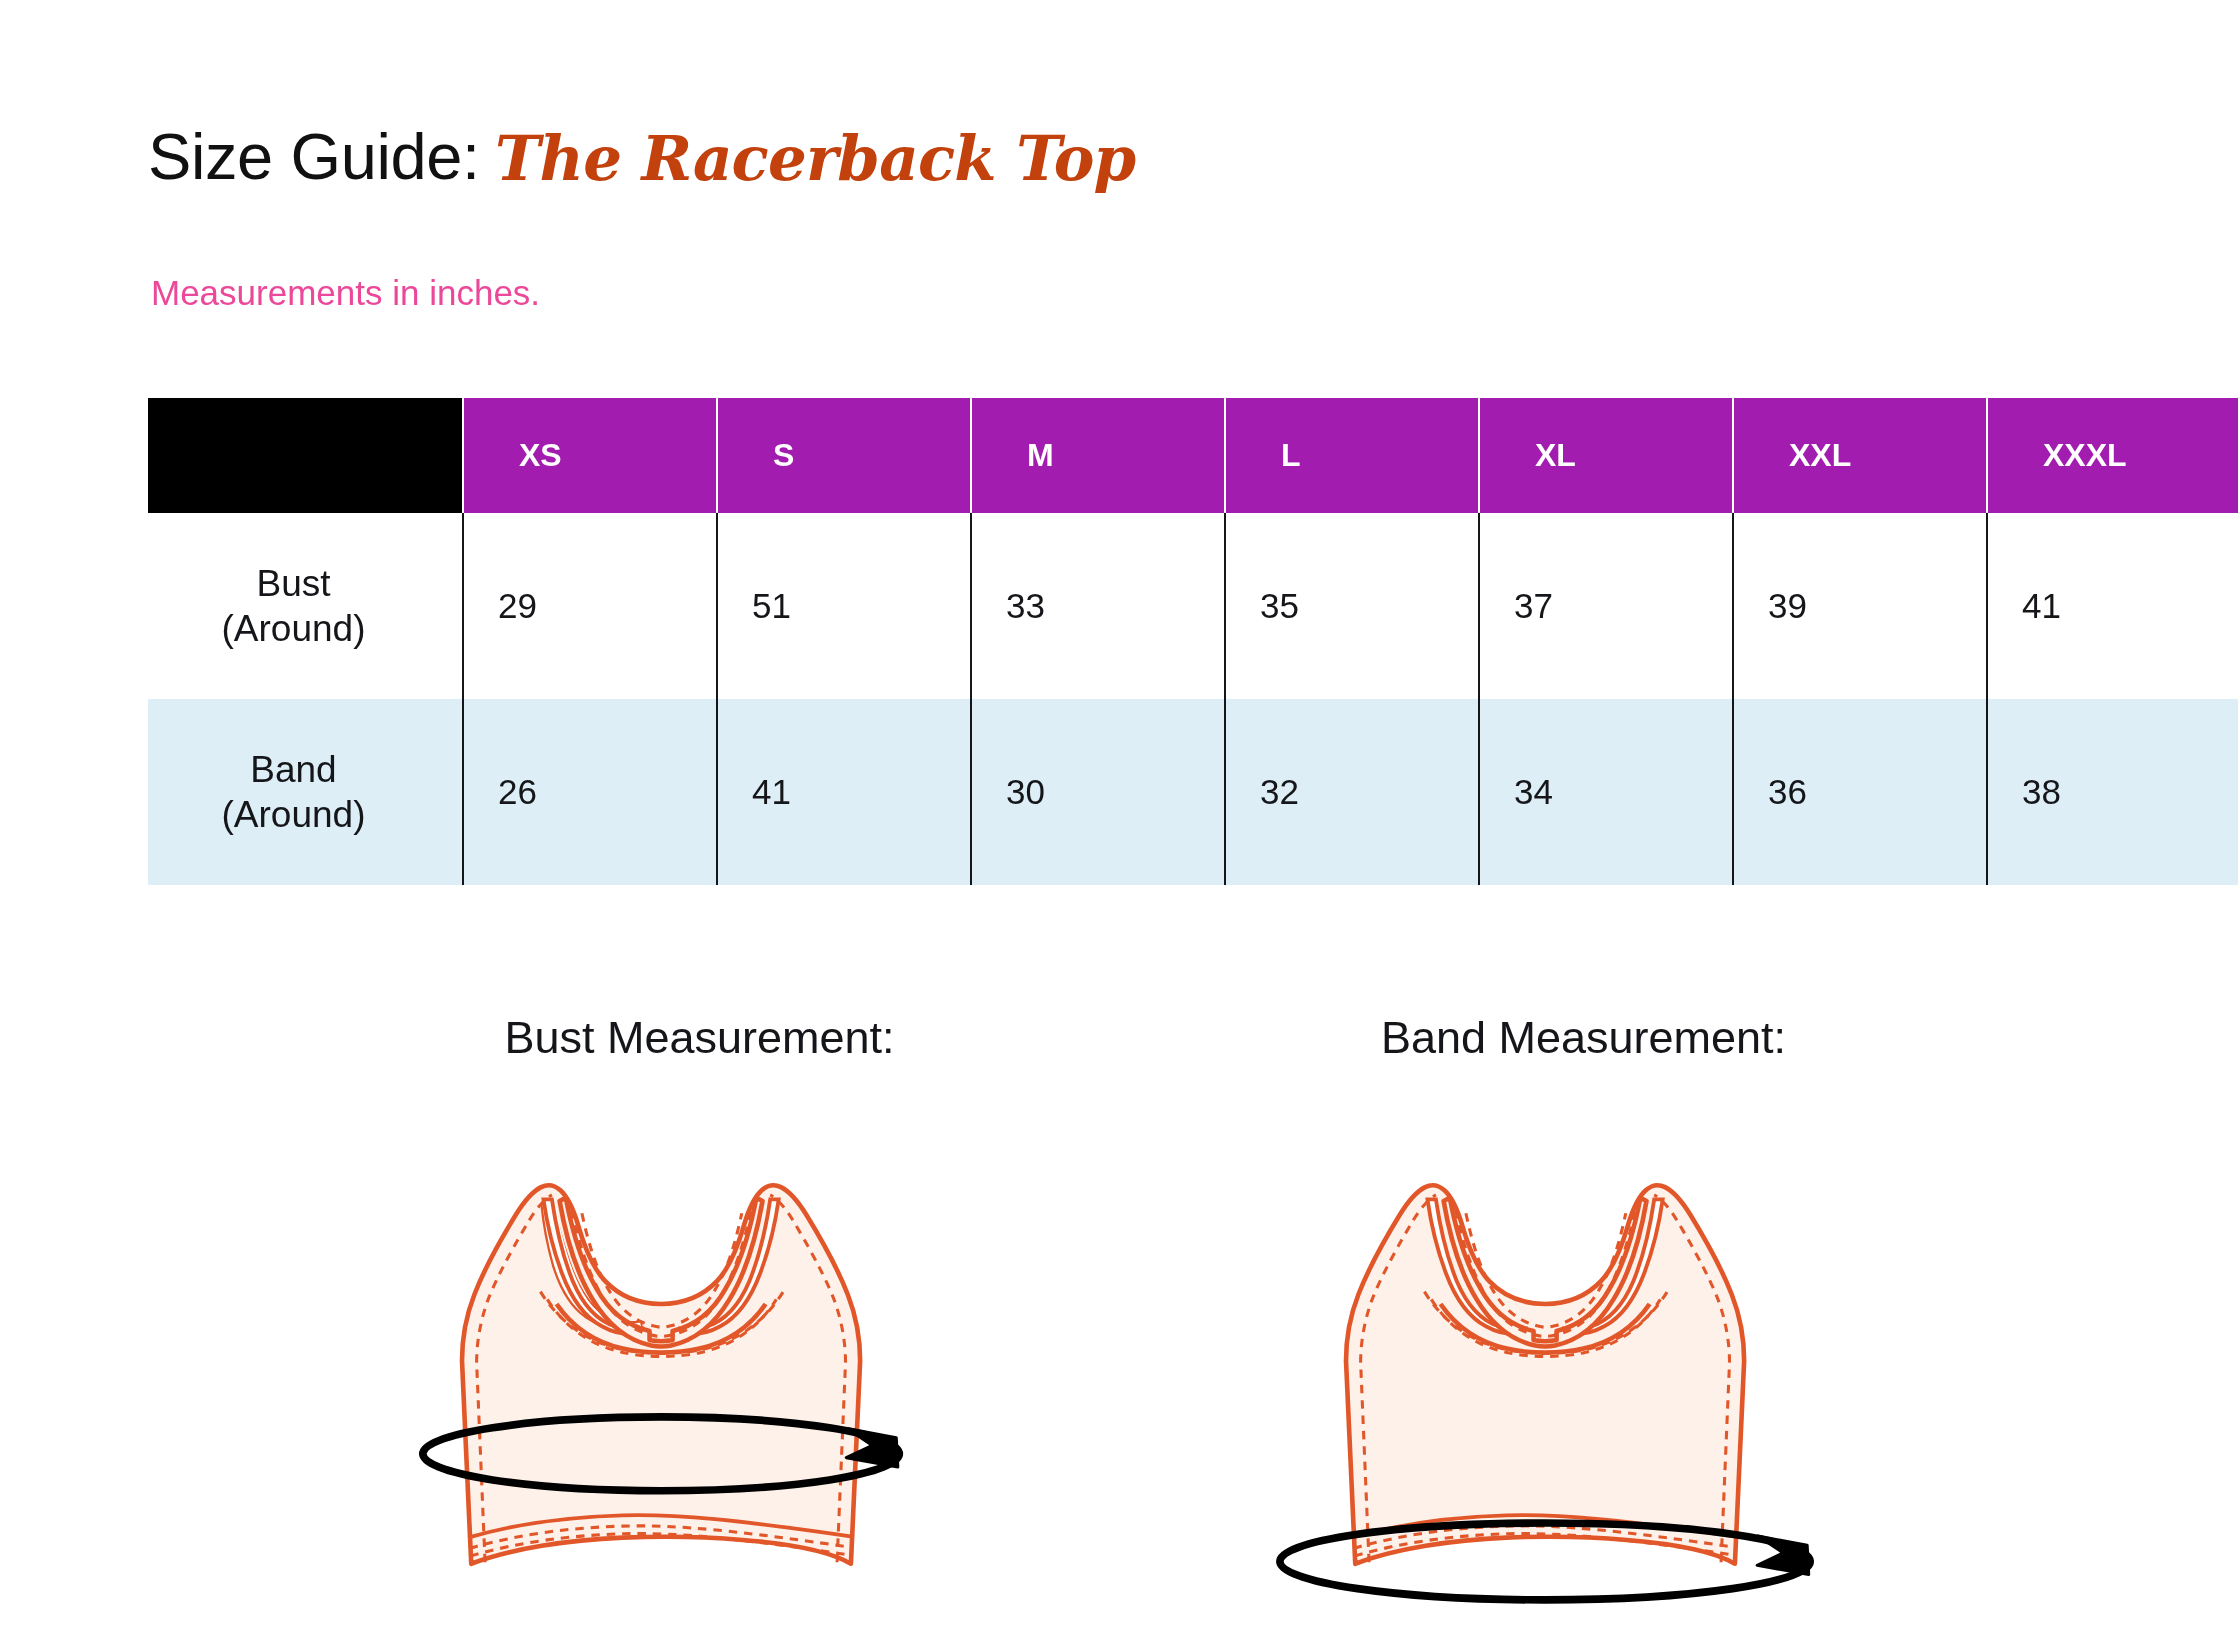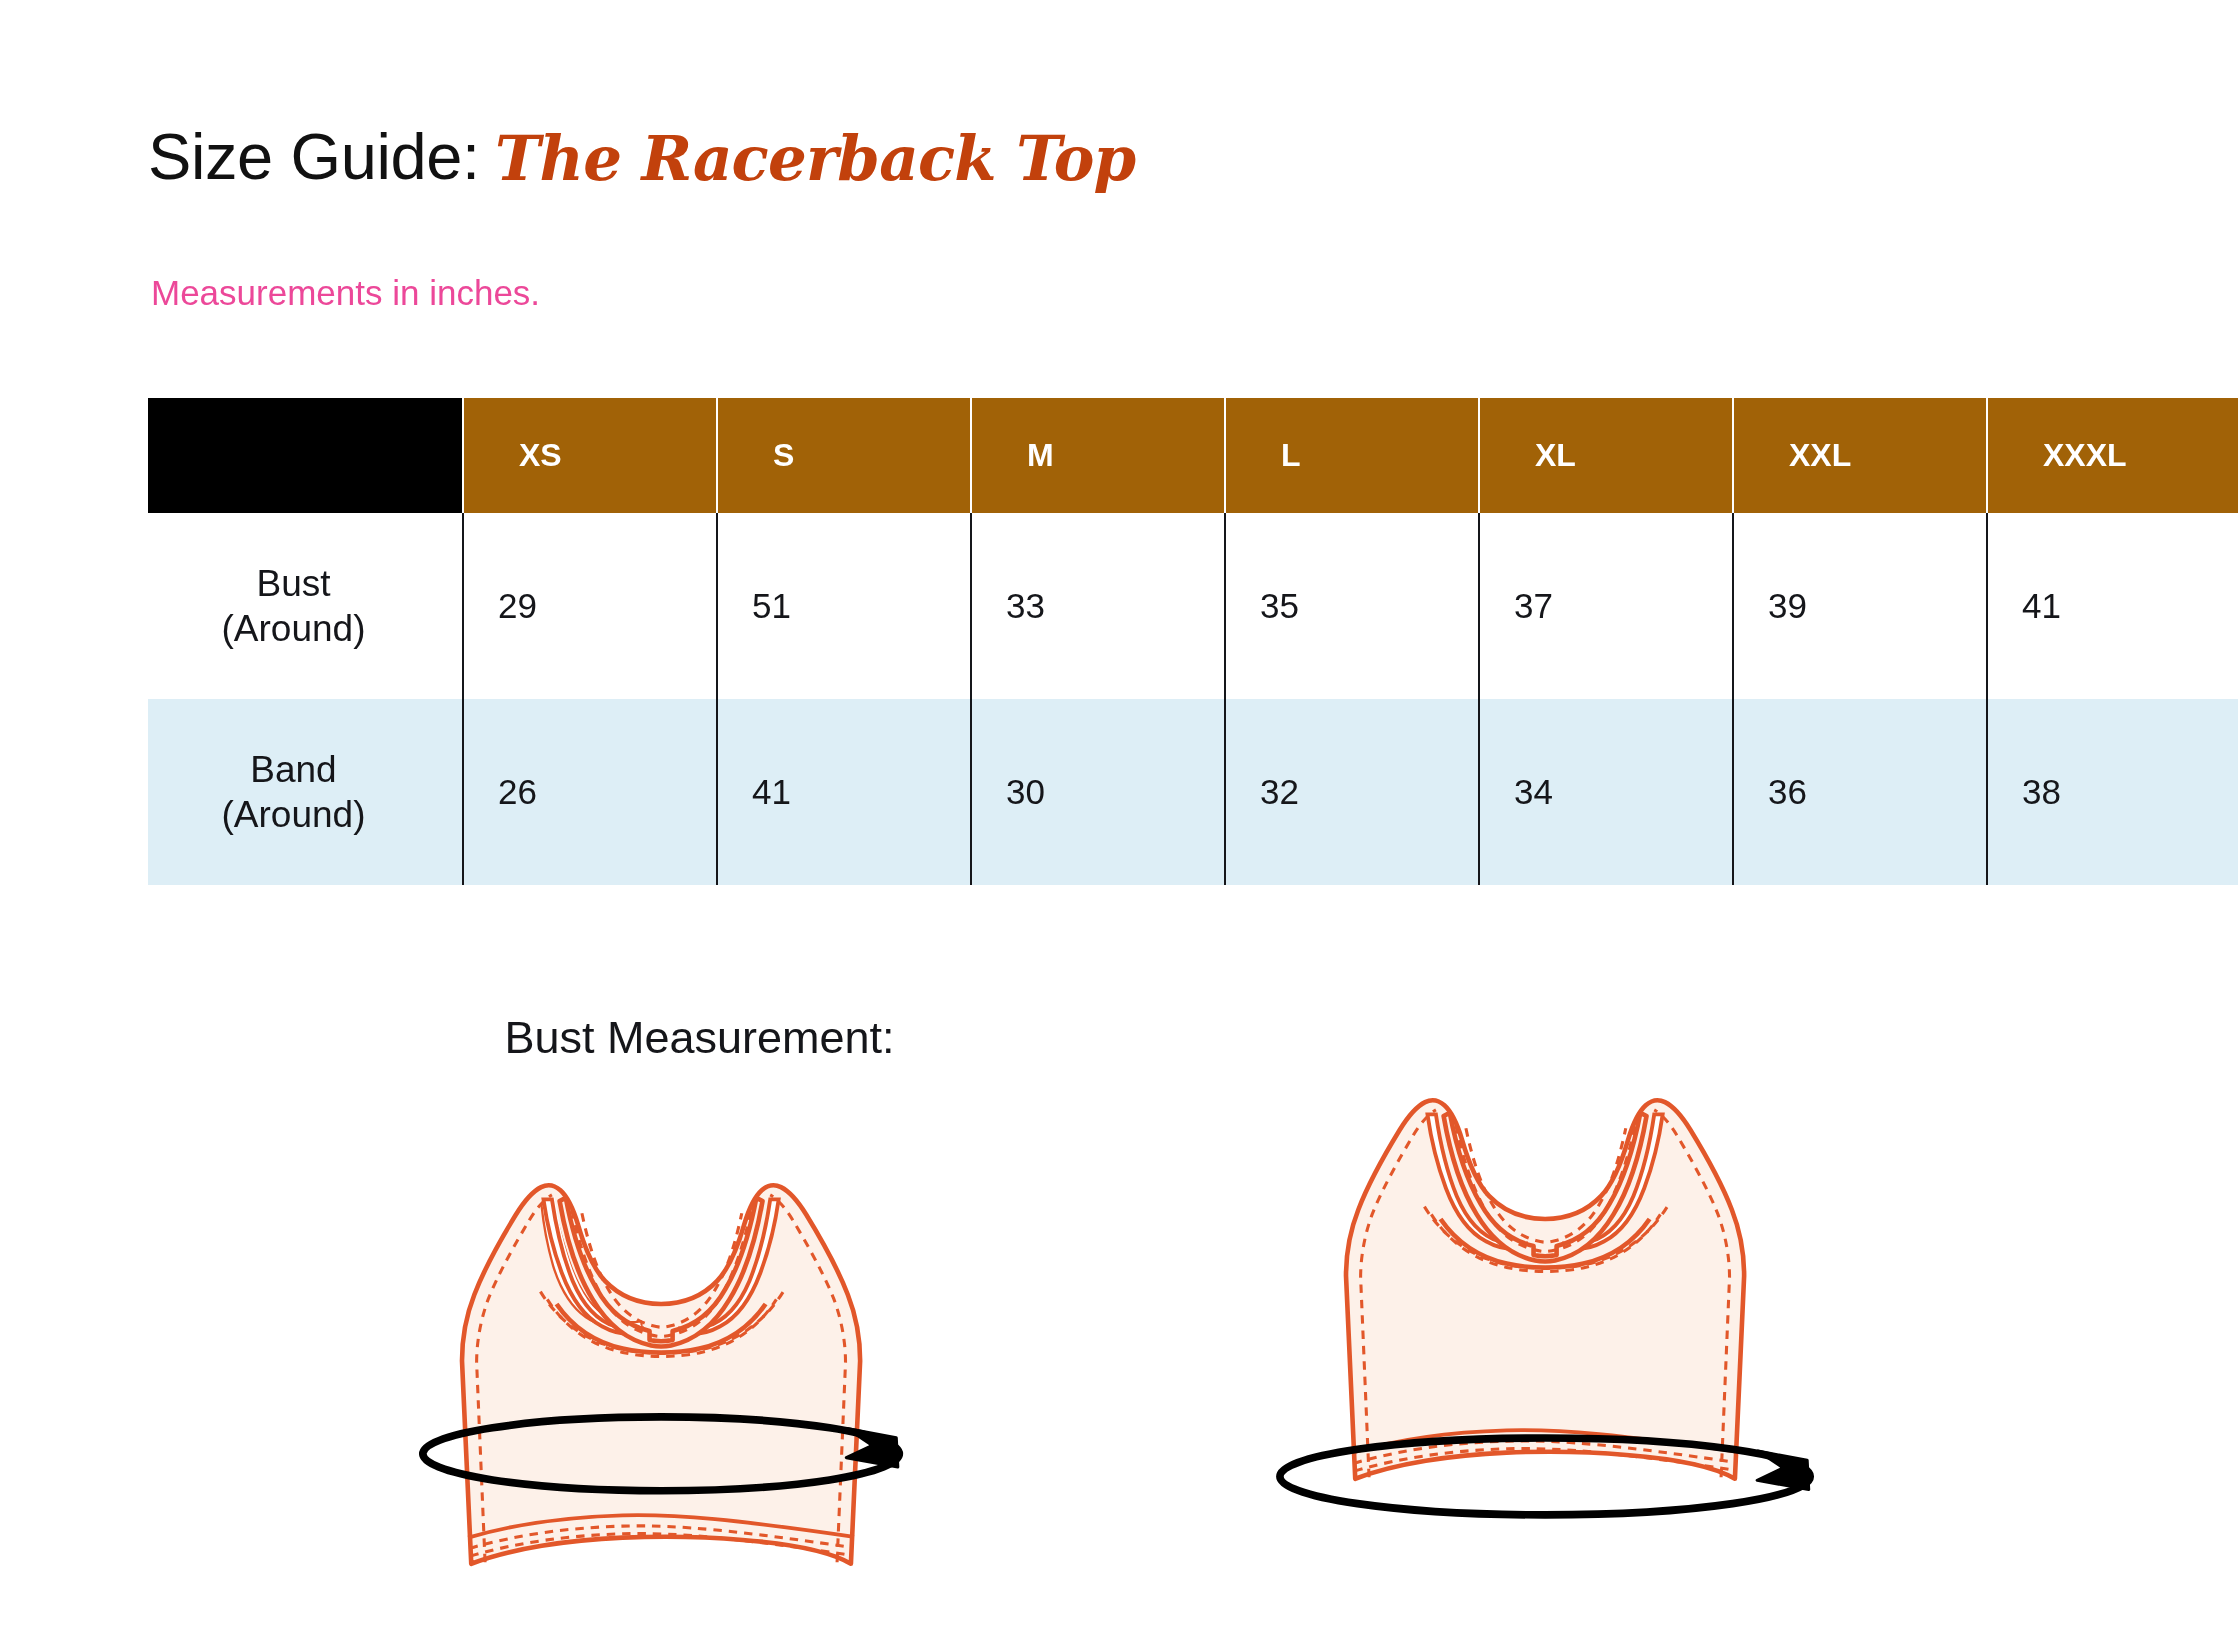--- a/index.html
+++ b/index.html
@@ -63,21 +63,21 @@
     left: 148px;
     top: 398px;
     width: 1944px;
     border-collapse: collapse;
     table-layout: fixed;
   }
   .size-table col.label-col { width: 315px; }
   .size-table col.size-col  { width: 254px; }
 
   .size-table thead th {
-    background: #a16207;
+    background: #a21caf;
     color: #ffffff;
     height: 115px;
     font-size: 32px;
     font-weight: 700;
     text-align: left;
     padding: 0 0 0 55px;
     border-right: 2.3px solid #ffffff;
     vertical-align: middle;
   }
   .size-table thead th.label-head {
@@ -276,20 +276,21 @@
         <path d="M291 586 C352 568 420 559 490 557 C560 555 642 563 789 585" fill="none" stroke="#e2572a" stroke-width="4" stroke-dasharray="11 9"></path>
         <path d="M292 596 C353 578 421 569 491 567 C561 565 643 573 788 595" fill="none" stroke="#e2572a" stroke-width="4" stroke-dasharray="11 9"></path>
 
         <ellipse cx="540" cy="463" rx="310" ry="48" fill="none" stroke="#000000" stroke-width="10"></ellipse>
 
         <path d="M846 442 L782 430 L815 452 L781 468 L848 480 Z" fill="#000000" stroke="#000000" stroke-width="4" stroke-linejoin="round"></path>
       </svg>
     </div>
 
     <div class="figure band">
+      <div class="fig-caption">Band Measurement:</div>
 
       <svg class="fig-art" viewBox="0 0 1180 700" xmlns="http://www.w3.org/2000/svg">
         <path d="M293 606 L281 342 C281 315 286 284 297 256
                  C310 222 332 183 351 152 C362 134 374 121 384 116
                  C392 112 401 113 409 120 C418 128 426 145 432 165
                  C441 196 452 222 467 238 C487 259 513 268 540 268
                  C567 268 593 259 613 238 C628 222 639 196 648 165
                  C654 145 662 128 671 120 C679 113 688 112 696 116
                  C706 121 718 134 729 152 C748 183 770 222 783 256
                  C794 284 799 315 799 342 L787 606

